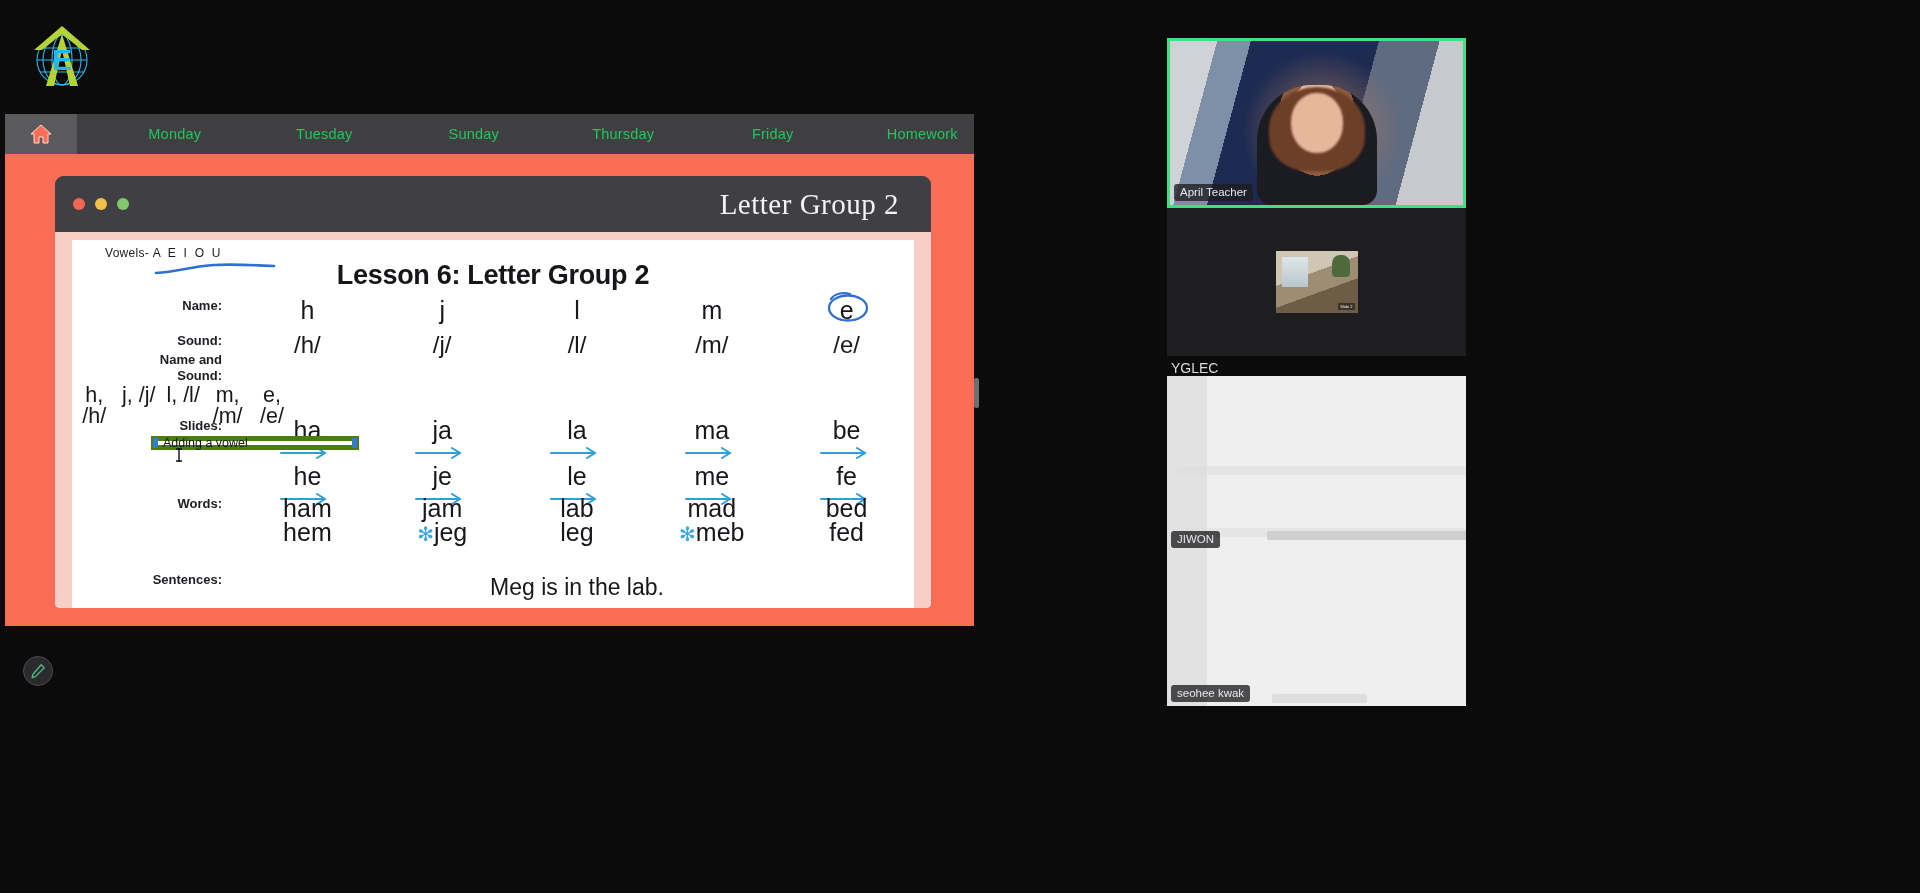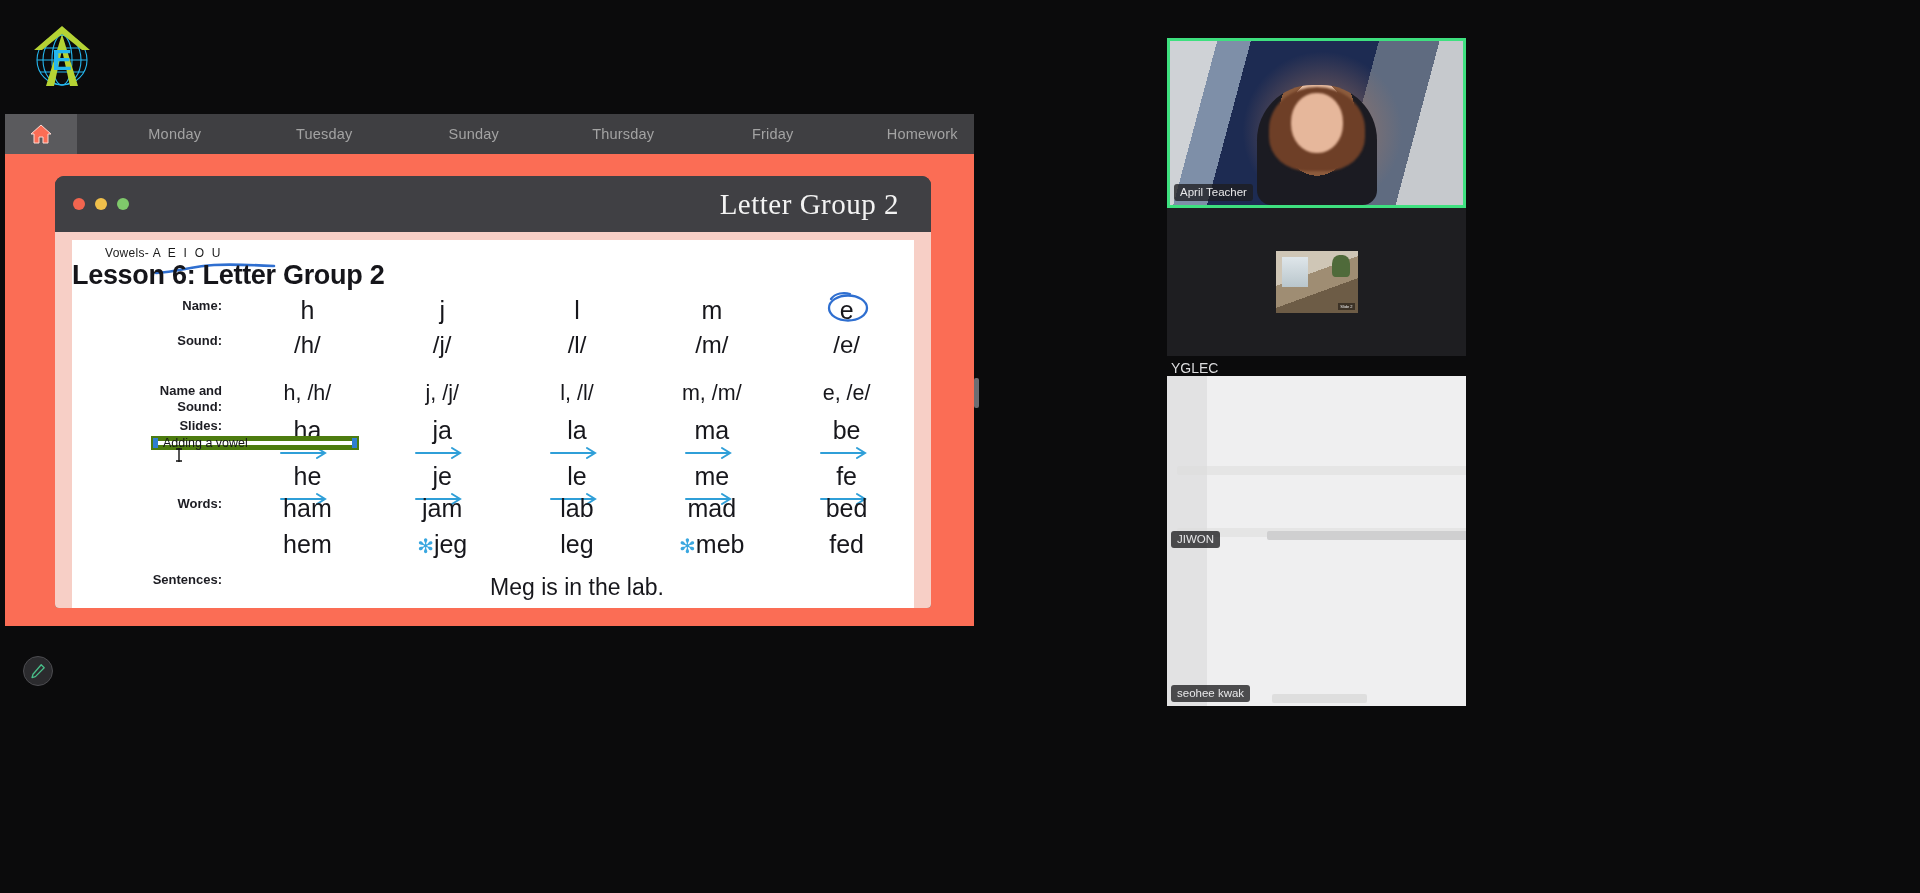--- a/index.html
+++ b/index.html
@@ -19,21 +19,21 @@
   .navbar {
     position:absolute; left:5px; top:114px; width:969px; height:40px;
     background:#3f3f42; display:flex; align-items:stretch;
   }
   .nav-home {
     width:72px; background:#5a5a5d; display:flex;
     align-items:center; justify-content:center;
   }
   .nav-tabs { flex:1; display:flex; align-items:center; }
   .nav-tab {
-    flex:1; text-align:center; color:#a3a3a3;
+    flex:1; text-align:center; color:#22c55e;
     font-size:14.5px; letter-spacing:.2px; white-space:nowrap;margin-left:46px;
   }
 
   
   .slide-frame {
     position:absolute; left:5px; top:154px; width:969px; height:472px;
     background:#fb6d55;
   }
   .slide-window {
     position:absolute; left:50px; top:22px; width:876px; height:432px;
@@ -57,21 +57,21 @@
 
   
   .vowels {
     position:absolute; left:33px; top:6px;
     font-size:12px; color:#1a1a1a; letter-spacing:.3px; white-space:nowrap;
   }
   .vowels b { font-weight:400; letter-spacing:2.2px; }
   .vowel-underline { position:absolute; left:82px; top:22px; }
 
   .lesson-title {
-    position:absolute; left:0; right:0; top:20px; 
+    position:absolute; left:0; right:0; top:20px; text-align:center;
     font-size:27px; font-weight:bold; color:#15151a; letter-spacing:-.3px;
   }
 
   .wrow { position:absolute; left:0; right:0; display:flex; align-items:flex-start; }
   .rlabel {
     width:168px; text-align:right; padding-right:18px;
     font-size:13px; font-weight:bold; color:#1c1c22; line-height:1.25;
   }
   .cells { flex:1; display:flex; }
   .cell {
@@ -257,21 +257,21 @@
               <div class="rlabel">Sound:</div>
               <div class="cells">
                 <div class="cell">/h/</div>
                 <div class="cell">/j/</div>
                 <div class="cell">/l/</div>
                 <div class="cell">/m/</div>
                 <div class="cell">/e/</div>
               </div>
             </div>
 
-            <div class="wrow" style="top:143px;">
+            <div class="wrow" style="top:112px;flex-direction:column;">
               <div class="rlabel">Name and<br>Sound:</div>
               <div class="cells">
                 <div class="cell sm">h, /h/</div>
                 <div class="cell sm">j, /j/</div>
                 <div class="cell sm">l, /l/</div>
                 <div class="cell sm">m, /m/</div>
                 <div class="cell sm">e, /e/</div>
               </div>
             </div>
 
@@ -364,21 +364,21 @@
               <div class="rlabel">Words:</div>
               <div class="cells">
                 <div class="cell big">ham</div>
                 <div class="cell big">jam</div>
                 <div class="cell big">lab</div>
                 <div class="cell big">mad</div>
                 <div class="cell big">bed</div>
               </div>
             </div>
 
-            <div class="wrow" style="top:292px;align-items:center;">
+            <div class="wrow" style="top:280px;align-items:center;">
               <div class="rlabel"></div>
               <div class="cells">
                 <div class="cell big">
                   <span>hem</span>
                 </div>
                 <div class="cell big">
                   <span class="ast">✻</span><span>jeg</span>
                 </div>
                 <div class="cell big">
                   <span>leg</span>

